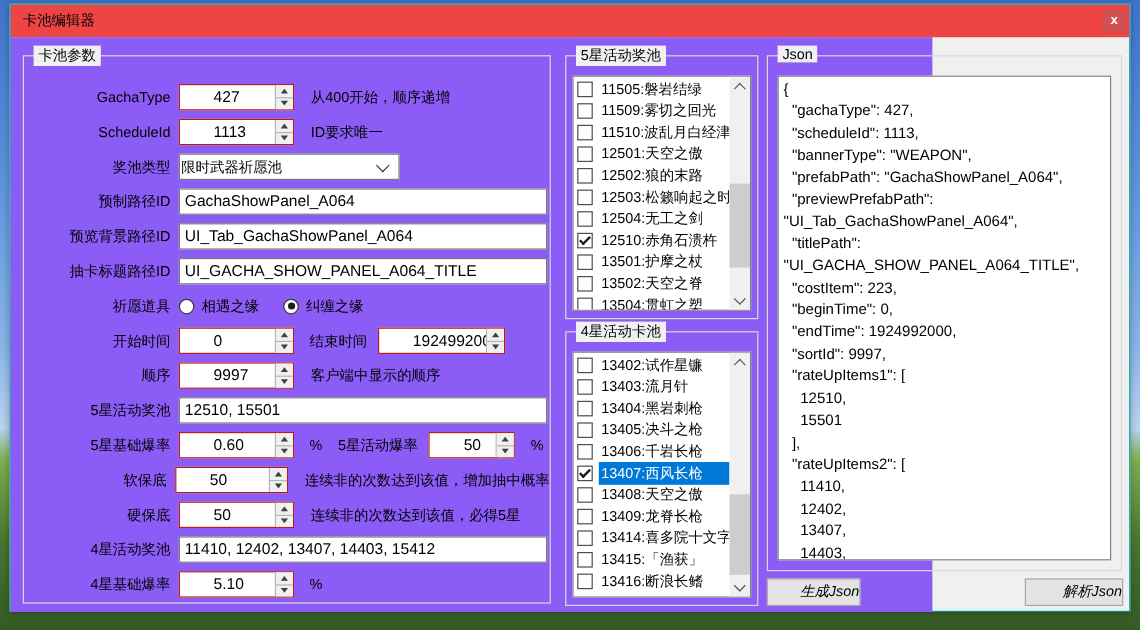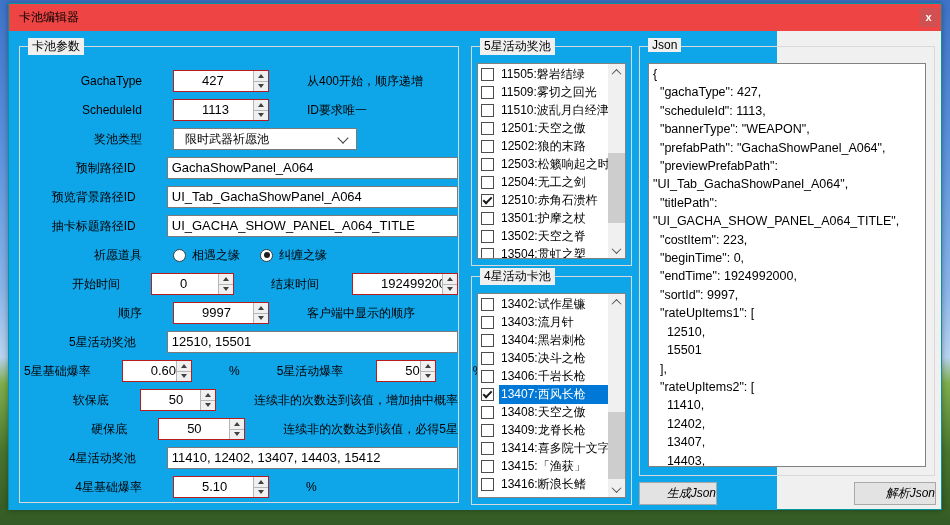--- a/index.html
+++ b/index.html
@@ -19,48 +19,48 @@
   .titlebar {
     height:27px; background:#ef4444; display:flex; align-items:center;
   }
   .titlebar .title { font-size:12px; color:#000; padding-left:10px; flex:1; }
   .close-btn {
     width:19px; height:19px; margin-right:3px; border:none;
     background:#d15152; color:#fff; font-size:11px; font-weight:bold;
     line-height:19px; text-align:center; cursor:pointer;
     font-family:"Liberation Sans",sans-serif;
   }
-  .client { position:relative; width:768px; height:479px; background:#0ea5e9; }
+  .client { position:relative; width:768px; height:479px; background:#8b5cf6; }
 
   .group { position:absolute; border:1px solid #d9d9d9; }
   .group-label {
     position:absolute; top:-9px; left:8px; background:#f0f0f0;
     padding:0 4px; font-size:12px; color:#000; white-space:nowrap;
   }
 
   
   .form-group { left:10px; top:15px; width:440px; height:457px; padding:23px 0 0 4px; }
-  .row { display:flex; align-items:center; height:22px; margin-bottom:7px;gap:24px; }
+  .row { display:flex; align-items:center; height:22px; margin-bottom:7px; }
   .flabel { width:118px; text-align:right; font-size:12px; margin-right:7px; white-space:nowrap; }
   .note { font-size:12px; margin-left:14px; white-space:nowrap; }
   .midlabel { font-size:12px; margin-left:13px; white-space:nowrap; }
   .unit { font-size:12px; margin-left:13px; }
 
   .spin { display:flex; width:96px; height:22px; border:1px solid #b91c1c; background:#fff;padding-left:24px; }
   .spin.w105 { width:106px; margin-left:9px; }
   .spin.w72 { width:72px; margin-left:9px; }
   .spin-val { flex:1; font-size:13px; padding:2px 0 0 4px; overflow:hidden; white-space:nowrap; }
   .spin-btns { width:15px; display:flex; flex-direction:column; border-left:1px solid #b5b5b5; }
   .sb { flex:1; background:#f0f0f0; display:flex; align-items:center; justify-content:center; cursor:pointer; }
   .sb + .sb { border-top:1px solid #b5b5b5; }
   .sb.up::after { content:''; border-left:3px solid transparent; border-right:3px solid transparent; border-bottom:4px solid #404040; }
   .sb.dn::after { content:''; border-left:3px solid transparent; border-right:3px solid transparent; border-top:4px solid #404040; }
 
   .combo { width:184px; height:22px; border:1px solid #7a7a7a; background:#fff; display:flex; align-items:center; cursor:pointer; }
-  .combo-val { flex:1; font-size:12px; padding-left:11px; white-space:nowrap; }
+  .combo-val { flex:1; font-size:12px; padding-left:1px; white-space:nowrap; }
   .chev { width:11px; height:11px; margin-right:7px; position:relative; }
   .chev::after { content:''; position:absolute; left:1px; top:0; width:7px; height:7px;
     border-right:1.4px solid #404040; border-bottom:1.4px solid #404040; transform:rotate(45deg); }
 
   .tbox { width:307px; height:22px; border:1px solid #7a7a7a; background:#fff;
     font-size:13px; line-height:20px; padding:0 4px; white-space:nowrap; overflow:hidden; }
 
   .radio-opts { display:flex; align-items:center; gap:20px; }
   .ropt { display:flex; align-items:center; gap:6px; cursor:pointer; }
   .radio { width:13px; height:13px; border:1px solid #3c3c3c; border-radius:50%; background:#fff; }

